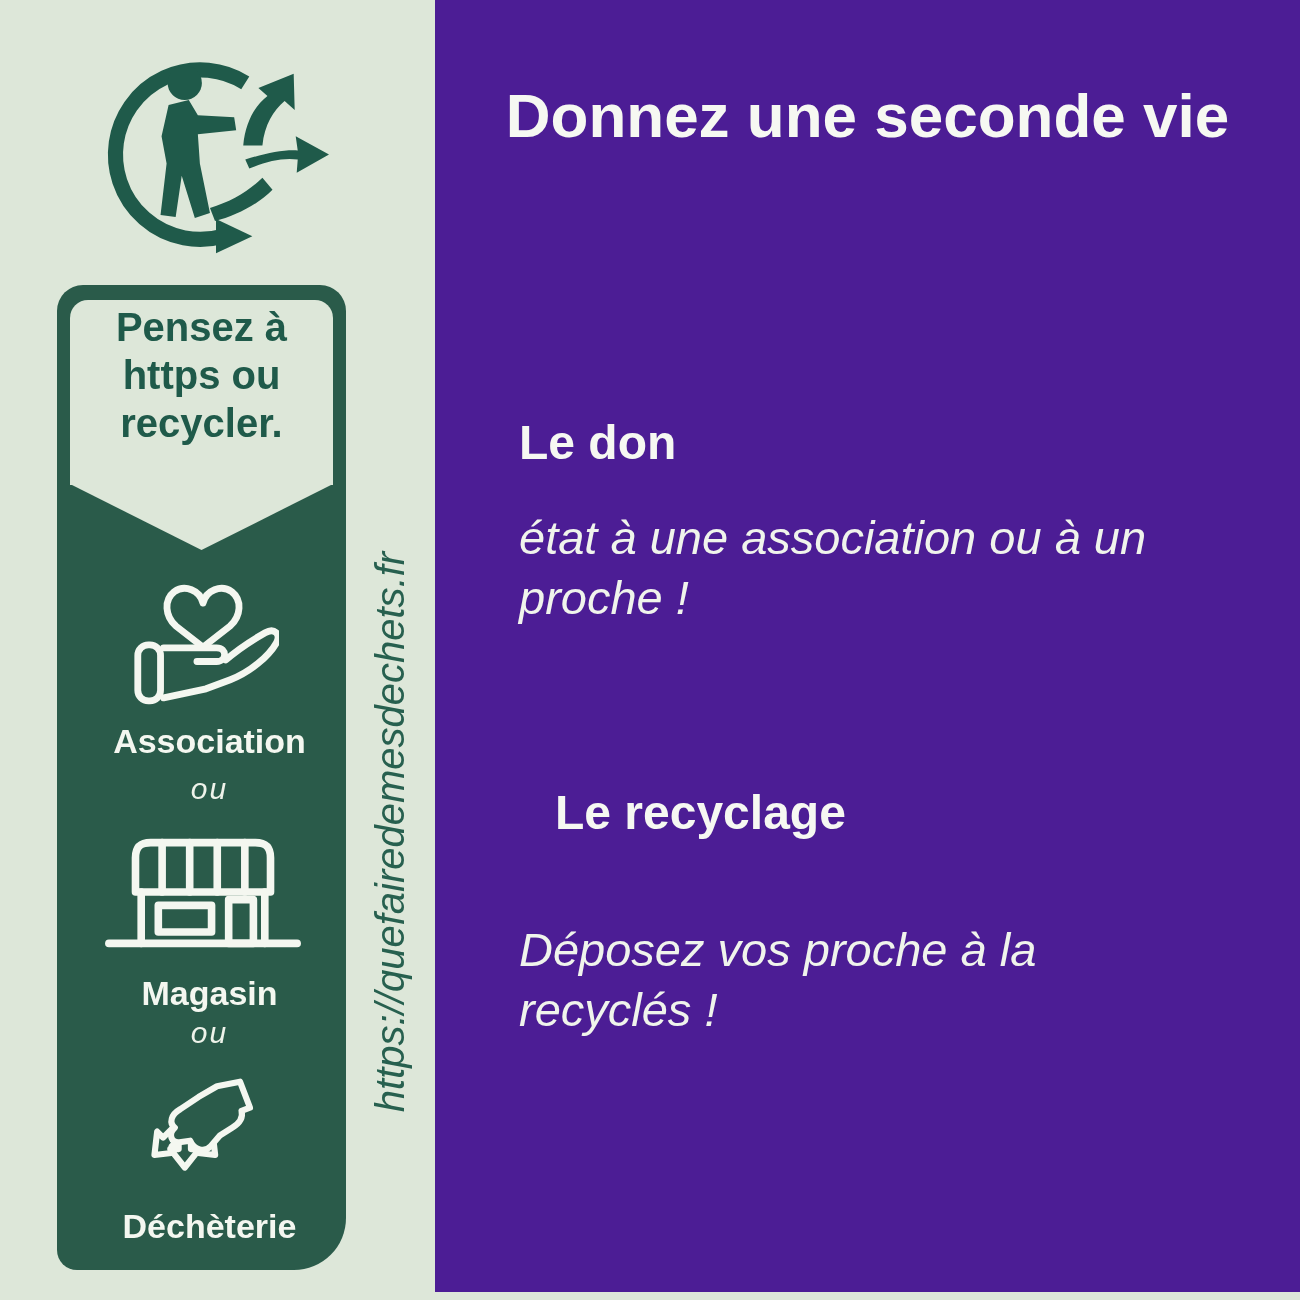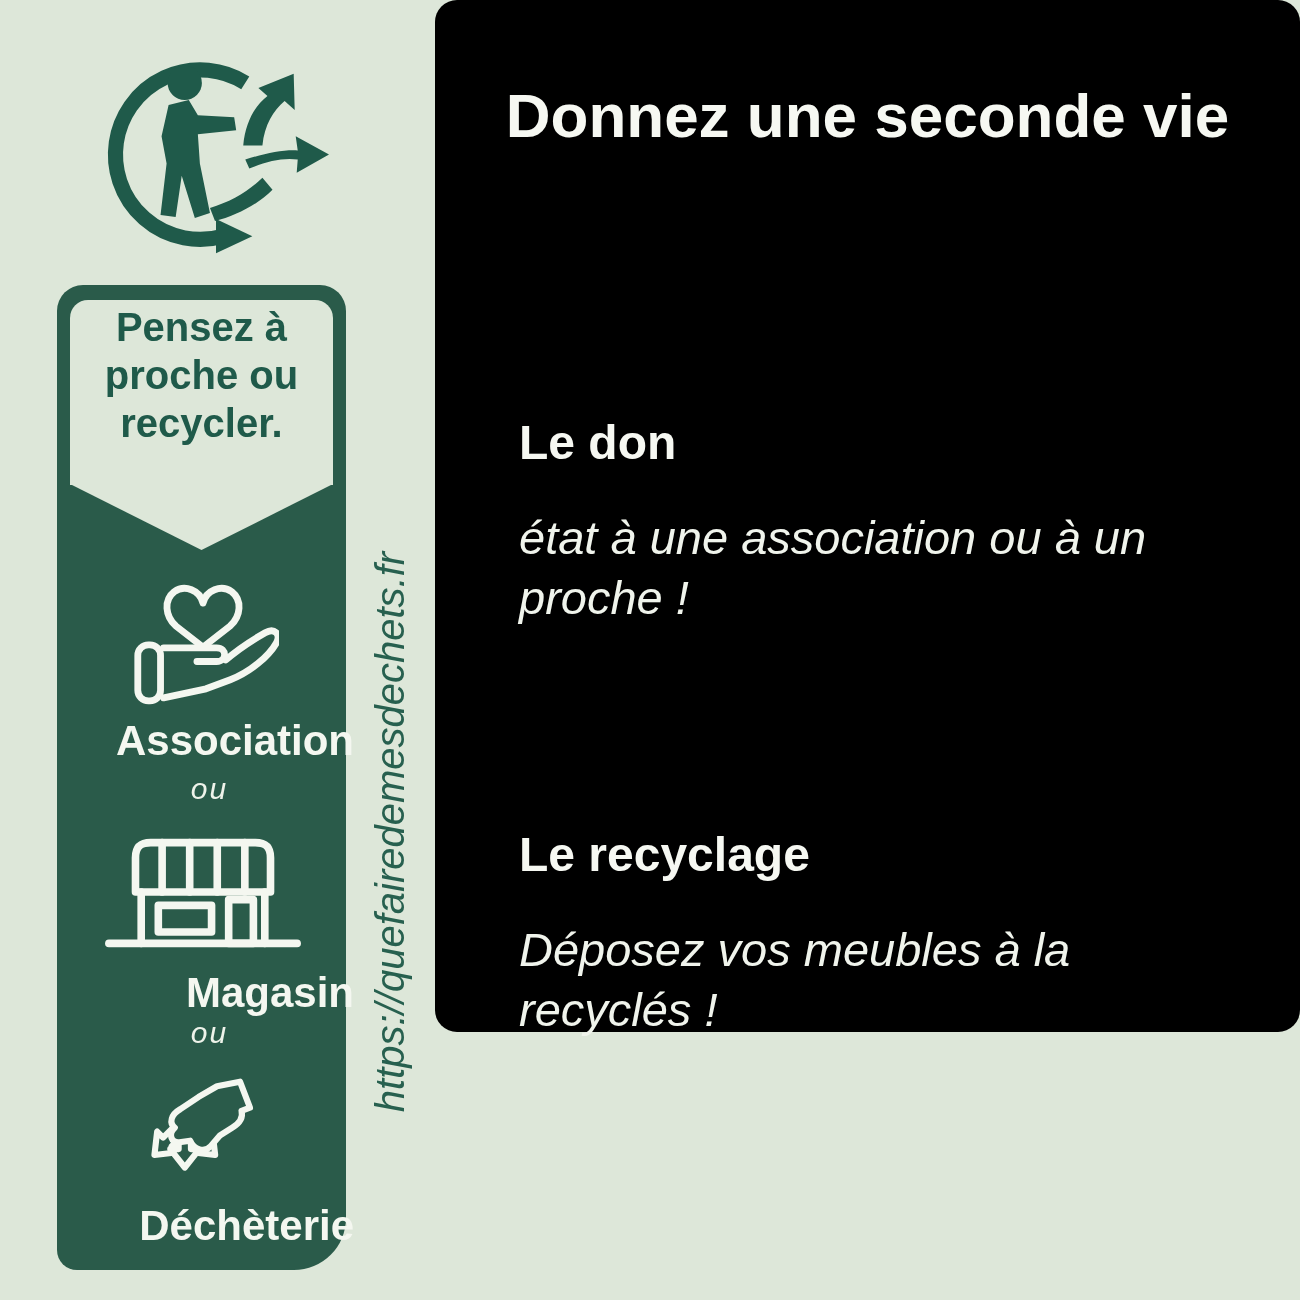--- a/index.html
+++ b/index.html
@@ -1,54 +1,54 @@
 <!DOCTYPE html>
 <html><head>
 <meta charset="utf-8">
 <style>
   * { margin:0; padding:0; box-sizing:border-box; }
   html,body { width:1300px; height:1300px; overflow:hidden; }
   body { font-family:"Liberation Sans", sans-serif; background:#dde7d9; position:relative; }
 
   .left-panel { position:absolute; left:0; top:0; width:435px; height:1300px; background:#dde7d9; }
-  .right-panel { position:absolute; left:435px; top:0; width:865px; height:1032px; background:#000000;border-radius:22px; }
+  .right-panel { position:absolute; left:435px; top:0; width:865px; height:1292px; background:#4c1d95; }
 
   .triman { position:absolute; left:98px; top:46px; width:232px; height:218px; }
 
   .ribbon { position:absolute; left:57px; top:285px; width:289px; height:985px;
             background:#2a5b4a; border-radius:26px 26px 52px 20px;padding-left:8px; }
 
   .banner-inner { position:absolute; left:13px; top:15px; right:13px; height:185px;
                   background:#dde7d9; border-radius:18px 18px 0 0; }
   .banner-v { position:absolute; left:13px; top:199px; right:13px; height:66px;
               background:#dde7d9; clip-path:polygon(0 0,100% 0,50% 100%); }
   .banner-text { position:absolute; left:0; top:18px; width:100%; text-align:center;
                  color:#1f5a4a; font-weight:bold; font-size:40px; line-height:48px; }
 
   .rib-icon { position:absolute; }
-  .rib-label { position:absolute; width:100%; text-align:right; color:#f4f7f0;
-               font-weight:bold; font-size:42px; line-height:46px; }
+  .rib-label { position:absolute; width:100%; text-align:center; color:#f4f7f0;
+               font-weight:bold; font-size:34px; line-height:46px; }
   .rib-ou { position:absolute; width:100%; text-align:center; color:#eef3ea;
             font-style:italic; font-size:30px; line-height:34px; letter-spacing:2px; }
 
   .url-vertical { position:absolute; left:40px; top:806px; width:700px; height:52px;
                   transform:rotate(-90deg); transform-origin:50% 50%;
                   text-align:center; color:#27604f; font-style:italic; font-size:40px;
                   line-height:52px; white-space:nowrap; }
 
   .title { position:absolute; left:0; top:76px; width:100%; text-align:center;
            color:#f6f8f2; font-weight:bold; font-size:62px; line-height:80px; }
 
   .section-heading { position:absolute; left:84px; color:#f6f8f2; font-weight:bold;
                      font-size:48px; line-height:54px; }
   .section-body { position:absolute; left:84px; color:#f0f4ec; font-style:italic;
                   font-size:47px; line-height:60px; }
   .h-don { top:416px; }
   .p-don { top:508px; }
-  .h-rec { top:828px; }
+  .h-rec { top:786px;margin-left:36px; }
   .p-rec { top:920px; }
 
   svg { display:block; }
 </style>
 </head>
 <body>
 
 <div class="left-panel">
 
   <svg class="triman" viewBox="0 0 230 215">
@@ -61,21 +61,21 @@
       <path d="M146,112 C165,106 184,102 198,103 L196,89 L229,107 L197,125 L198,112 C183,110 166,114 150,121 Z"></path>
       <path d="M111,160 C132,154 150,143 163,130 L173,142 C158,157 136,168 116,173 Z"></path>
     </g>
   </svg>
 
   <div class="ribbon">
     <div class="banner-inner"></div>
     <div class="banner-v"></div>
     <div class="banner-text">
       <div>Pensez à</div>
-      <div>proche ou</div>
+      <div>https ou</div>
       <div>recycler.</div>
     </div>
 
     <svg class="rib-icon" style="left:70px; top:284px;" width="152" height="138" viewBox="0 0 200 182">
       <g fill="none" stroke="#f4f7f0" stroke-width="9" stroke-linecap="round" stroke-linejoin="round">
         <path d="M100,45 C96,28 76,20 62,30 C48,41 50,62 64,75 L100,103 L136,75 C150,62 152,41 138,30 C124,20 104,28 100,45 Z"></path>
         <rect x="14" y="100" width="30" height="74" rx="14"></rect>
         <path d="M48,104 L118,104 C132,104 132,122 118,122 L92,122"></path>
         <path d="M130,120 C146,106 168,92 182,84 C194,77 203,86 197,97 C187,115 162,136 136,146 L104,158 L48,170"></path>
       </g>
@@ -119,16 +119,16 @@
   </div>
 
   <div class="section-heading h-don">Le don</div>
   <div class="section-body p-don">
     <div>état à une association ou à un</div>
     <div>proche !</div>
   </div>
 
   <div class="section-heading h-rec">Le recyclage</div>
   <div class="section-body p-rec">
-    <div>Déposez vos meubles à la</div>
+    <div>Déposez vos proche à la</div>
     <div>recyclés !</div>
   </div>
 </div>
 
 </body></html>

